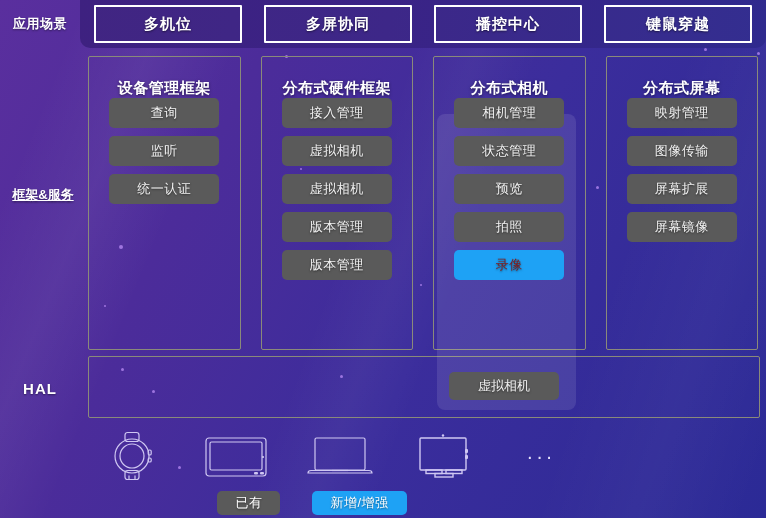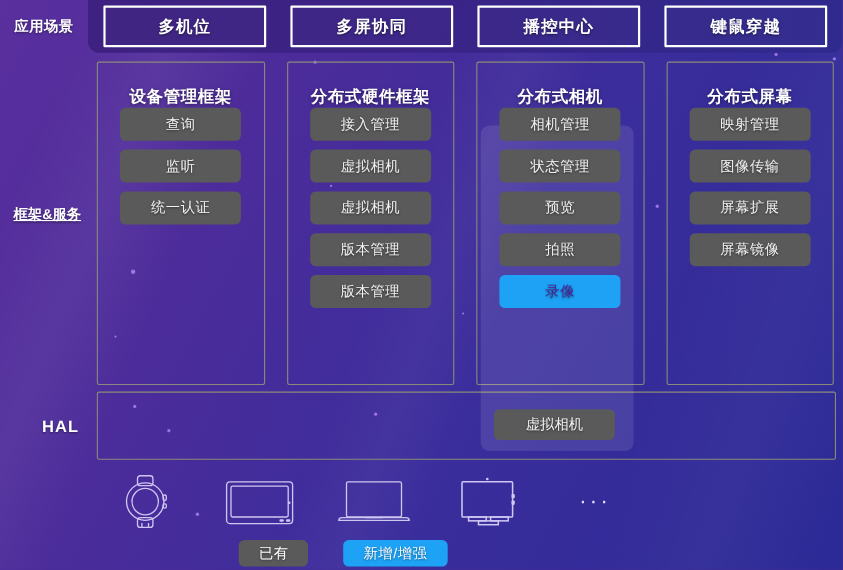--- a/index.html
+++ b/index.html
@@ -45,41 +45,41 @@
     color:#ffffff;font-size:15px;font-weight:bold;letter-spacing:1px;
     text-shadow:0 1px 2px rgba(0,0,0,.5);
     background:rgba(255,255,255,.02);
   }
 
   
   #fw-label{position:absolute;left:3px;top:186px;width:80px;text-align:center;
     color:#fff;font-size:13px;font-weight:bold;text-shadow:0 1px 2px rgba(0,0,0,.45);text-decoration:underline;}
   #hal-label{position:absolute;left:0;top:380px;width:80px;text-align:center;
     color:#fff;font-size:15px;font-weight:bold;letter-spacing:1px;
-    text-shadow:0 1px 2px rgba(0,0,0,.45);padding-left:15px;}
+    text-shadow:0 1px 2px rgba(0,0,0,.45);}
 
   #columns{position:absolute;left:88px;top:56px;width:670px;height:294px;
     display:flex;gap:20px;}
   .col{
     flex:1;border:1px solid #8a8a7a;border-radius:2px;
     position:relative;display:flex;flex-direction:column;align-items:center;
   }
   .col-title{
     margin-top:22px;color:#ffffff;font-size:15px;font-weight:bold;
     letter-spacing:.5px;text-shadow:0 1px 3px rgba(0,0,0,.5);
   }
   .btn-stack{display:flex;flex-direction:column;gap:8px;
     width:110px;position:relative;z-index:2;}
   .pill{
     height:30px;border-radius:5px;background:#5a5a5a;
     display:flex;align-items:center;justify-content:center;
     color:#f2f2f2;font-size:13px;letter-spacing:.5px;
     text-shadow:0 1px 2px rgba(0,0,0,.5);
   }
-  .pill.accent{background:#1ea2f5;color:#4c1d95;}
+  .pill.accent{background:#1ea2f5;color:#7f1d1d;}
 
   
   #highlight-band{
     position:absolute;left:437px;top:114px;width:139px;height:296px;
     background:rgba(255,255,255,.10);border-radius:8px;pointer-events:none;z-index:1;
   }
 
   
   #hal-row{
     position:absolute;left:88px;top:356px;width:670px;height:60px;

